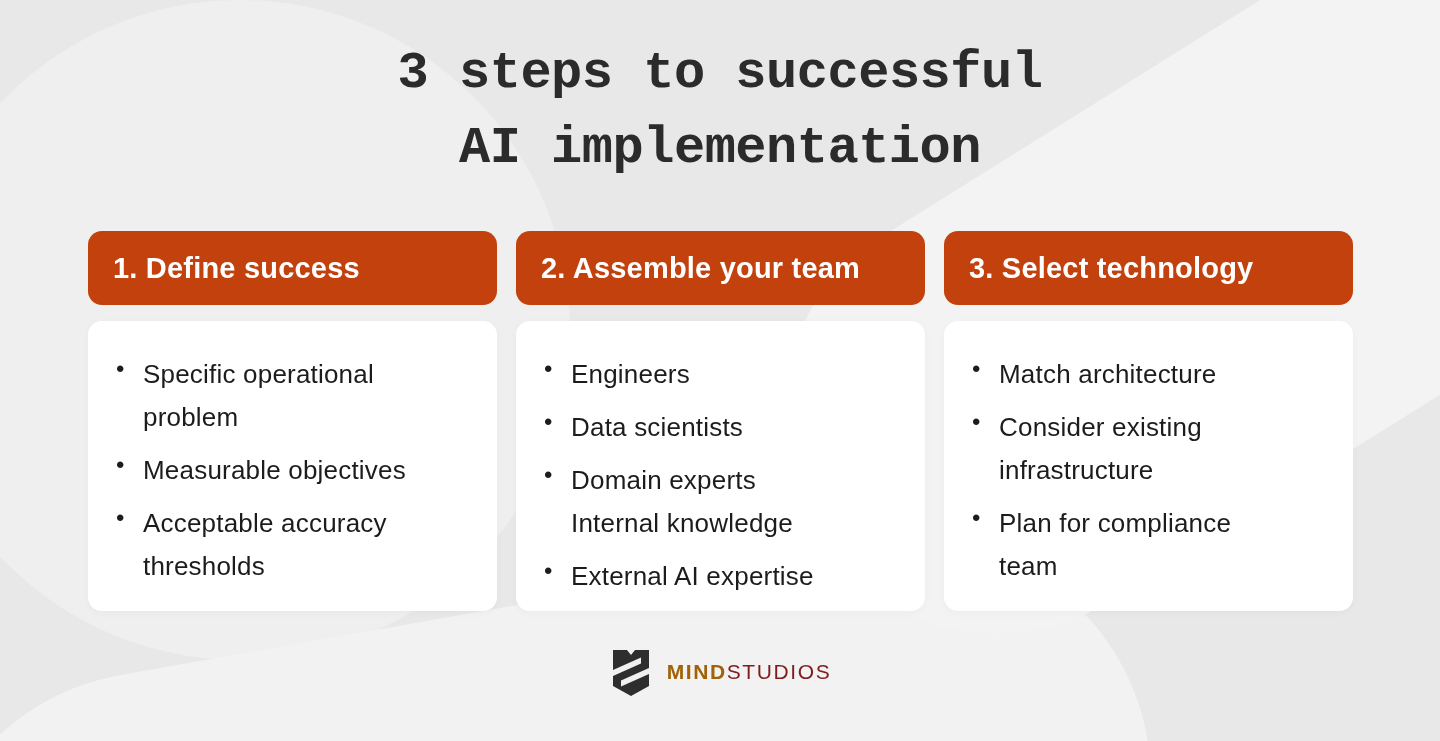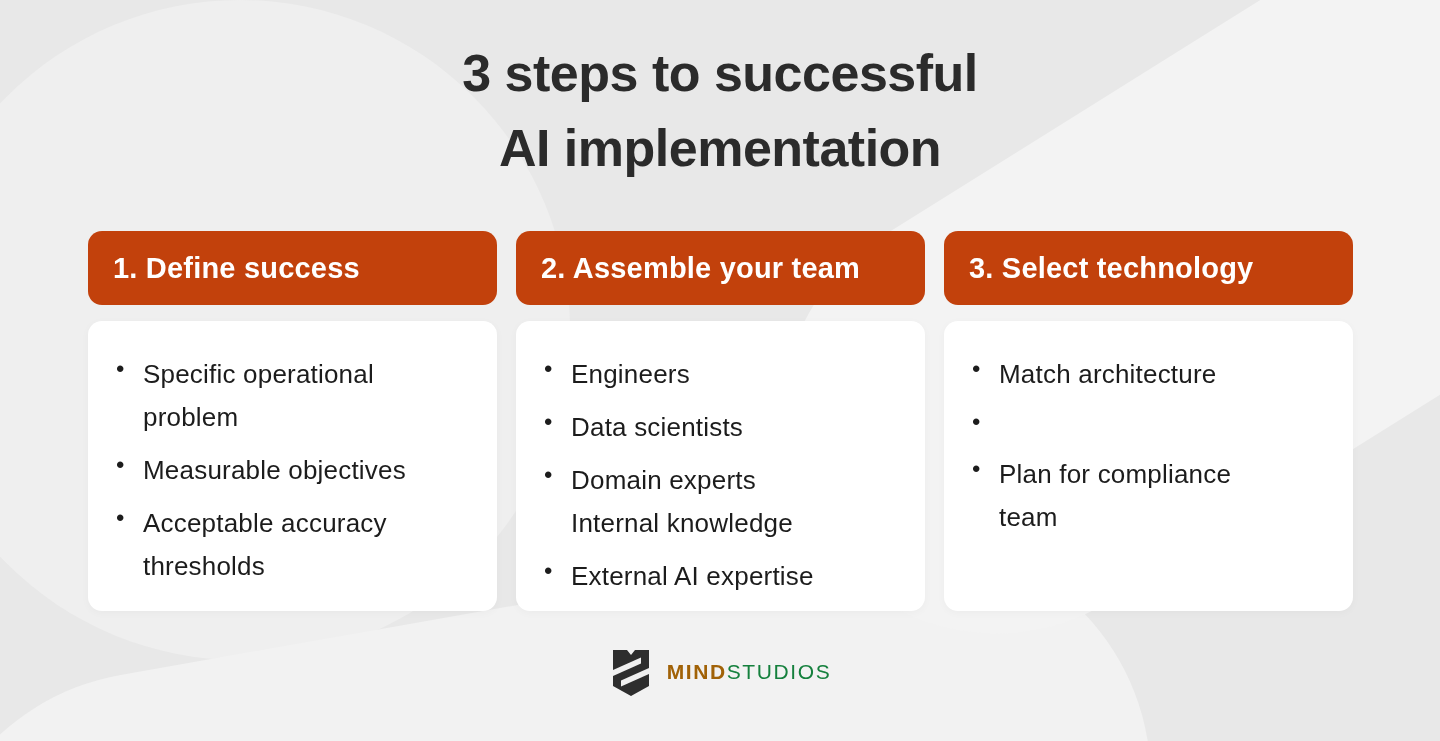--- a/index.html
+++ b/index.html
@@ -39,20 +39,21 @@
   
   .title {
     position: absolute;
     top: 36px; left: 0; width: 100%;
     text-align: center;
     color: #2b2b2b;
     font-size: 52px;
     font-weight: 800;
     line-height: 75px;
     letter-spacing: -0.5px;
+    font-family: Liberation Mono, monospace;
   }
   .title .line { display: block; }
 
   
   .column { position: absolute; top: 231px; width: 409px; }
   .col-1 { left: 88px; }
   .col-2 { left: 516px; }
   .col-3 { left: 944px; }
 
   .step-header {
@@ -103,21 +104,21 @@
     gap: 14px;
   }
   .logo-icon { display: block; }
   .wordmark {
     font-size: 21px;
     letter-spacing: 1.6px;
     color: #3b3b3b;
     white-space: nowrap;
   }
   .wordmark .bold { font-weight: 700; color: #a16207; }
-  .wordmark .light { font-weight: 400; color: #15803d; }
+  .wordmark .light { font-weight: 400; color: #7f1d1d; }
 </style>
 </head>
 <body>
 
 <div class="canvas">
 
   <div class="bg-shape bg-circle"></div>
   <div class="bg-shape bg-band-bottom"></div>
   <div class="bg-shape bg-band-top"></div>
 
@@ -200,20 +201,24 @@
       <div class="step-card">
         <ul class="bullet-list">
           <li class="bullet-item">
             <span class="dot">•</span>
             <span class="lines">
               <span class="line">Match architecture</span>
             </span>
           </li>
           <li class="bullet-item">
             <span class="dot">•</span>
+            <span class="lines">
+              <span class="line">Consider existing</span>
+              <span class="line">infrastructure</span>
+            </span>
           </li>
           <li class="bullet-item">
             <span class="dot">•</span>
             <span class="lines">
               <span class="line">Plan for compliance</span>
               <span class="line">team</span>
             </span>
           </li>
         </ul>
       </div>

